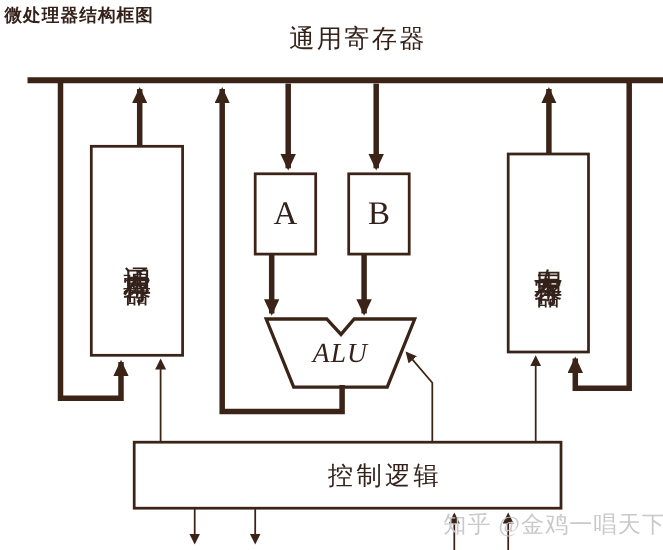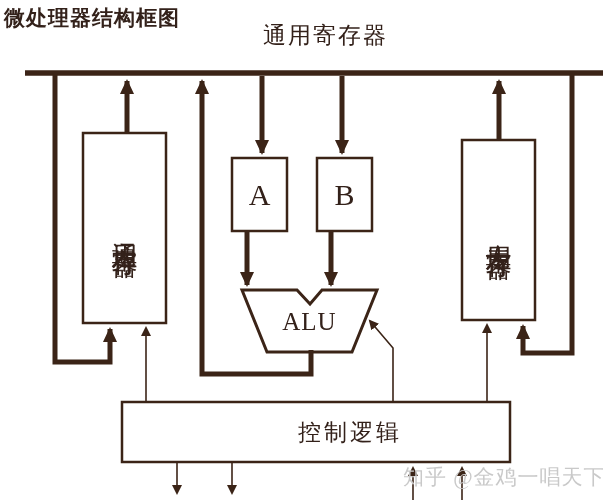--- a/index.html
+++ b/index.html
@@ -2,29 +2,29 @@
 <html><head>
 <meta charset="utf-8">
 <style>
   html,body{margin:0;padding:0;background:#fff;}
   .stage{
     position:relative;width:603px;height:500px;background:#fff;overflow:hidden;
     font-family:"Liberation Serif","DejaVu Serif",serif;
   }
   .stage svg{position:absolute;left:0;top:0;}
   .lbl{position:absolute;color:#33211a;white-space:nowrap;}
-  .title{left:4px;top:4px;font-size:21px;font-weight:700;letter-spacing:1px;}
+  .title{left:4px;top:4px;font-size:16px;font-weight:700;letter-spacing:1px;}
   .bus-label{left:263px;top:20px;font-size:23px;letter-spacing:2px;}
   .boxlbl{display:flex;align-items:center;justify-content:center;color:#33211a;position:absolute;}
   .vtext{writing-mode:vertical-rl;text-orientation:upright;font-size:26px;letter-spacing:3px;}
   .gen-label{left:83px;top:133px;width:83px;height:190px;}
   .special-label{left:462px;top:140px;width:73px;height:180px;}
   .a-label{left:232px;top:158px;width:55px;height:73px;font-size:30px;}
   .b-label{left:317px;top:158px;width:55px;height:73px;font-size:30px;}
-  .alu-label{left:267px;top:300px;width:85px;height:44px;font-size:25px;letter-spacing:1px;}
+  .alu-label{left:267px;top:300px;width:85px;height:44px;font-size:25px;letter-spacing:1px;font-style:italic;}
   .control-label{left:122px;top:402px;width:456px;height:60px;font-size:23px;letter-spacing:3px;}
   .watermark{left:403px;top:463px;font-size:21px;color:#c9c9c9;letter-spacing:1px;}
 </style>
 </head>
 <body>
 
 <div class="stage">
 
   <svg width="603" height="500" viewBox="0 0 603 500">
     <defs>

